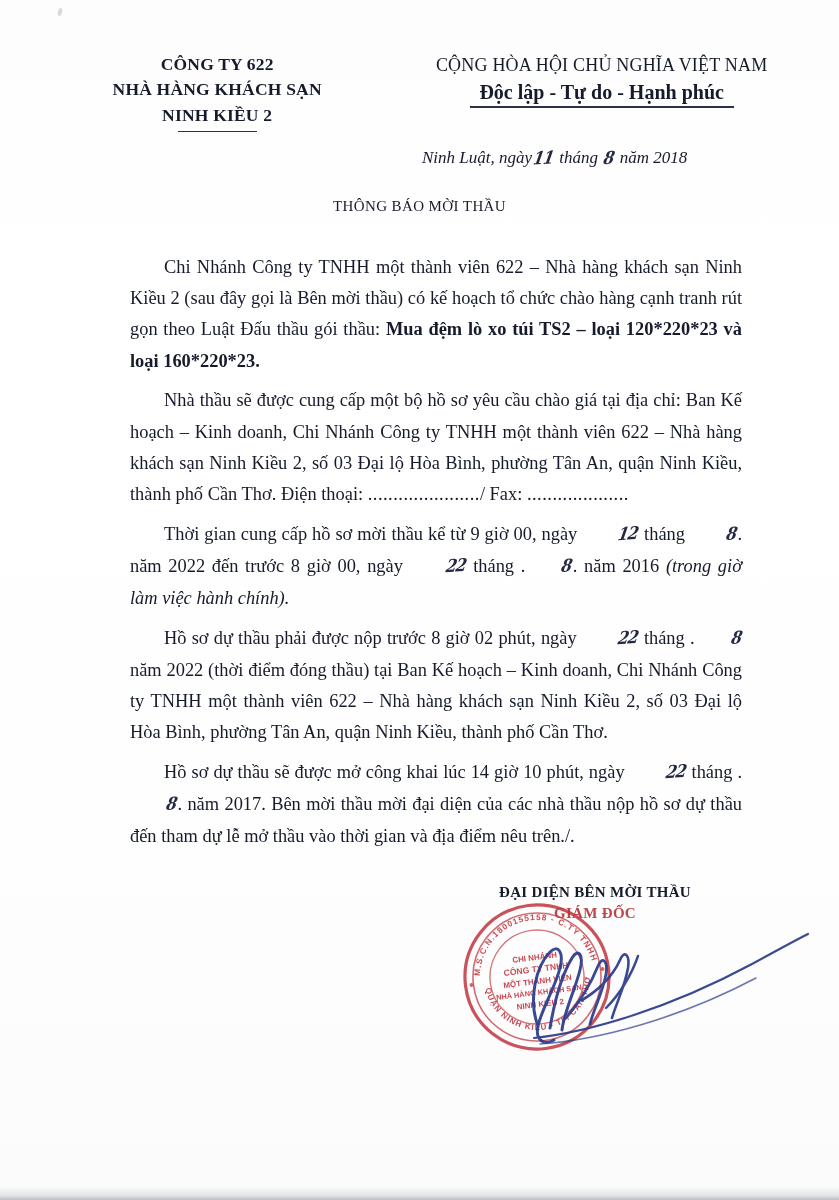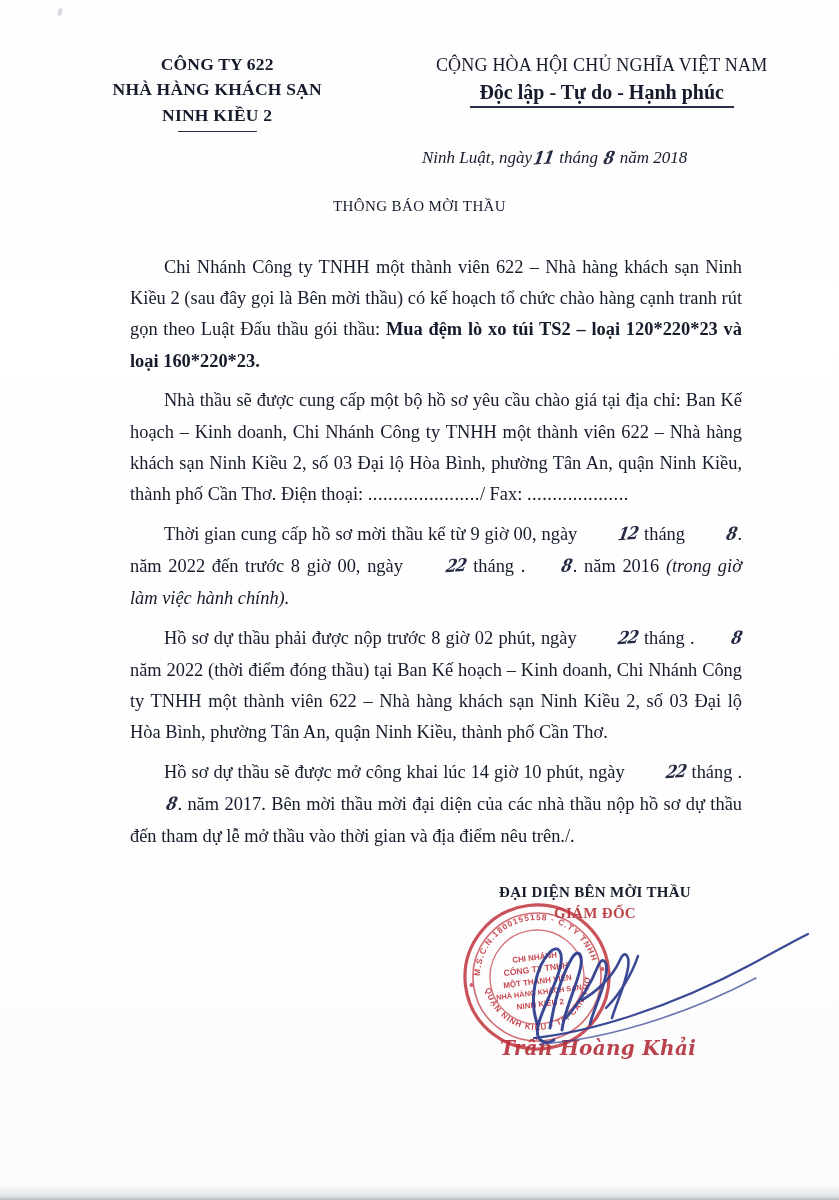--- a/index.html
+++ b/index.html
@@ -259,21 +259,20 @@
     <p class="para"><span>Chi Nhánh Công ty TNHH một thành viên 622 – Nhà hàng khách sạn Ninh Kiều 2 (sau đây gọi là Bên mời thầu) có kế hoạch tổ chức chào hàng cạnh tranh rút gọn theo Luật Đấu thầu gói thầu: </span><span class="b">Mua đệm lò xo túi TS2 – loại 120*220*23 và loại 160*220*23.</span></p>
     <p class="para"><span>Nhà thầu sẽ được cung cấp một bộ hồ sơ yêu cầu chào giá tại địa chỉ: Ban Kế hoạch – Kinh doanh, Chi Nhánh Công ty TNHH một thành viên 622 – Nhà hàng khách sạn Ninh Kiều 2, số 03 Đại lộ Hòa Bình, phường Tân An, quận Ninh Kiều, thành phố Cần Thơ. Điện thoại: </span><span class="dots">......................</span><span>/ Fax: </span><span class="dots">....................</span></p>
     <p class="para"><span>Thời gian cung cấp hồ sơ mời thầu kể từ 9 giờ 00, ngày </span><span class="hand">12</span><span> tháng </span><span class="hand">8</span><span>. năm 2022 đến trước 8 giờ 00, ngày </span><span class="hand">22</span><span> tháng .</span><span class="hand">8</span><span>. năm 2016 </span><span class="it">(trong giờ làm việc hành chính).</span></p>
     <p class="para"><span>Hồ sơ dự thầu phải được nộp trước 8 giờ 02 phút, ngày </span><span class="hand">22</span><span> tháng .</span><span class="hand">8</span><span> năm 2022 (thời điểm đóng thầu) tại Ban Kế hoạch – Kinh doanh, Chi Nhánh Công ty TNHH một thành viên 622 – Nhà hàng khách sạn Ninh Kiều 2, số 03 Đại lộ Hòa Bình, phường Tân An, quận Ninh Kiều, thành phố Cần Thơ.</span></p>
     <p class="para"><span>Hồ sơ dự thầu sẽ được mở công khai lúc 14 giờ 10 phút, ngày </span><span class="hand">22</span><span> tháng .</span><span class="hand">8</span><span>. năm 2017. Bên mời thầu mời đại diện của các nhà thầu nộp hồ sơ dự thầu đến tham dự lễ mở thầu vào thời gian và địa điểm nêu trên./.</span></p>
   </div>
 
   <div class="sign-block">
     <div class="sign-title">ĐẠI DIỆN BÊN MỜI THẦU</div>
     <div class="sign-role">GIÁM ĐỐC</div>
-    <div class="signer-name">Trần Hoàng Khải</div>
   </div>
 
   <div class="stamp">
     <svg width="150" height="150" viewBox="0 0 150 150" xmlns="http://www.w3.org/2000/svg">
       <defs>
         <path id="arcTop" d="M 18,75 A 57,57 0 0 1 132,75"></path>
         <path id="arcBottom" d="M 22,75 A 53,53 0 0 0 128,75"></path>
       </defs>
       <circle cx="75" cy="75" r="72" fill="none" stroke="#c0303a" stroke-width="3.2" opacity=".95"></circle>
       <circle cx="75" cy="75" r="64" fill="none" stroke="#c0303a" stroke-width="1.6" opacity=".8"></circle>

